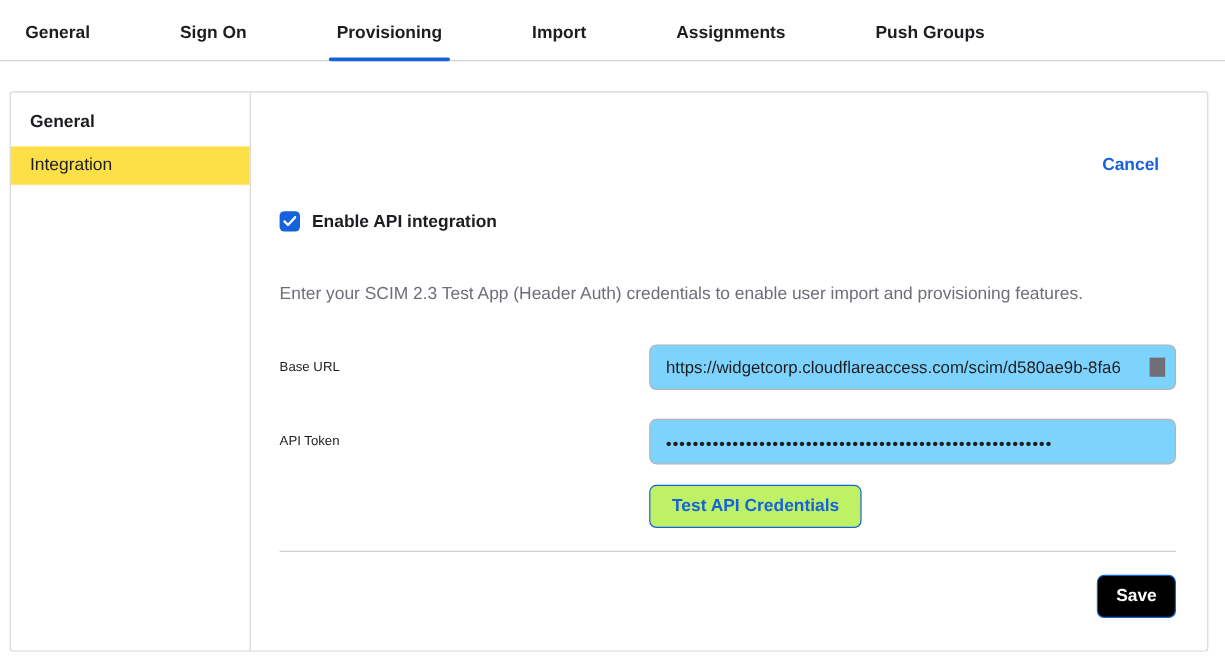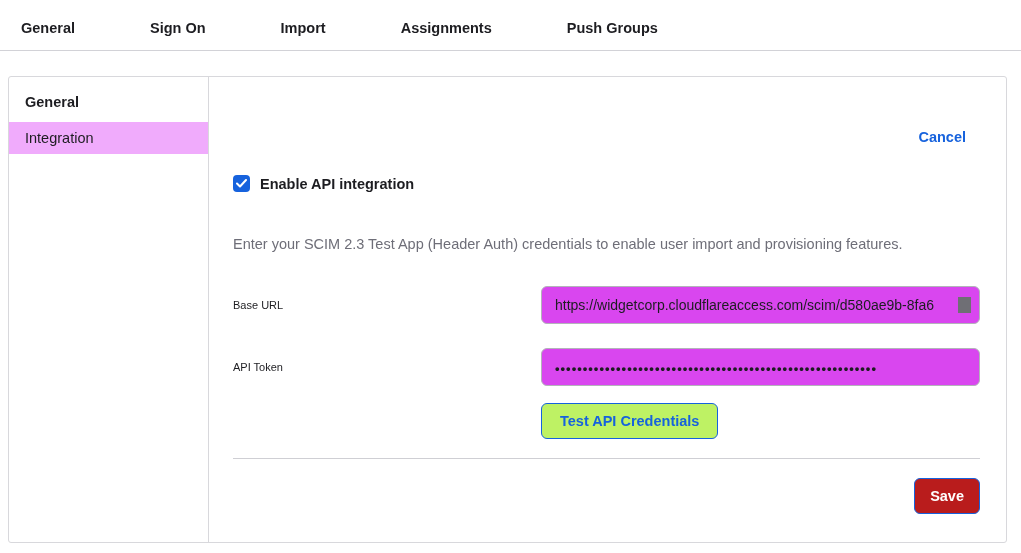--- a/index.html
+++ b/index.html
@@ -62,21 +62,21 @@
     font-weight: bold;
     font-size: 14.5px;
     padding: 8px 16px 12px 16px;
   }
   .sidebar-item {
     padding: 8px 16px;
     font-size: 14.5px;
     cursor: pointer;
     color: #1d1d21;
   }
-  .sidebar-item.selected { background: #f0abfc; }
+  .sidebar-item.selected { background: #fde047; }
 
   
   .main {
     flex: 1;
     padding: 0 26px 24px 24px;
     position: relative;
   }
   .cancel-row {
     text-align: right;
     margin-top: 52px;
@@ -128,21 +128,21 @@
     width: 308px;
     flex-shrink: 0;
     font-size: 11px;
     color: #1d1d21;
   }
   .field-input {
     flex: 1;
     height: 38px;
     border: 1px solid #b3b3ba;
     border-radius: 6px;
-    background: #d946ef;
+    background: #7dd3fc;
     display: flex;
     align-items: center;
     padding: 0 8px 0 13px;
     overflow: hidden;
     cursor: text;
   }
   .field-input .value {
     white-space: nowrap;
     overflow: hidden;
     font-size: 14px;
@@ -177,38 +177,39 @@
 
   .divider {
     border-top: 1px solid #cfcfd4;
     margin-top: 19px;
   }
   .save-row {
     margin-top: 19px;
     text-align: right;
   }
   .save-btn {
-    background: #b91c1c;
+    background: #000000;
     border: 1px solid #1662dd;
     color: #ffffff;
     font-weight: bold;
     font-size: 14.5px;
     font-family: "Liberation Sans", sans-serif;
     border-radius: 6px;
     padding: 9px 15px;
     cursor: pointer;
     text-align: right;
   }
 </style>
 </head>
 <body>
 
 <nav class="tabbar">
   <div class="tab">General</div>
   <div class="tab">Sign On</div>
+  <div class="tab active">Provisioning</div>
   <div class="tab">Import</div>
   <div class="tab">Assignments</div>
   <div class="tab">Push Groups</div>
 </nav>
 
 <div class="panel">
 
   <aside class="sidebar">
     <div class="sidebar-heading">General</div>
     <div class="sidebar-item selected">Integration</div>

